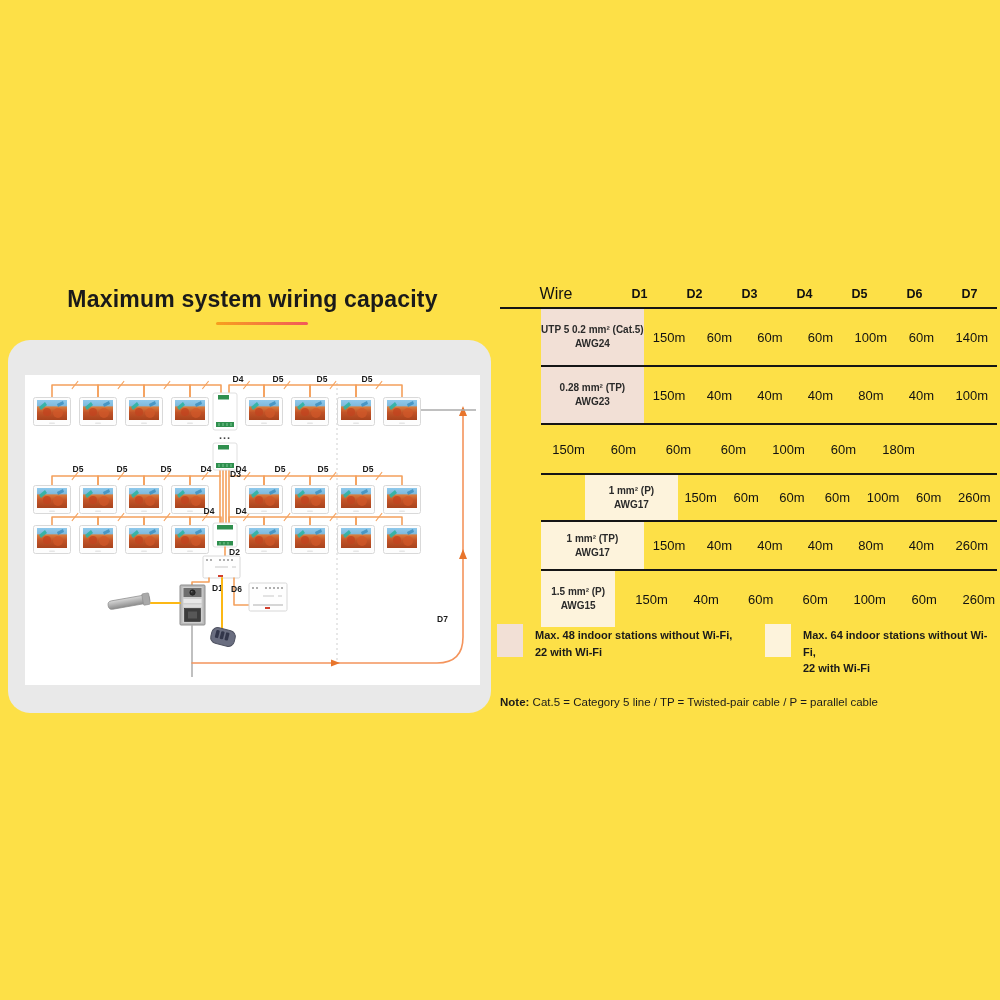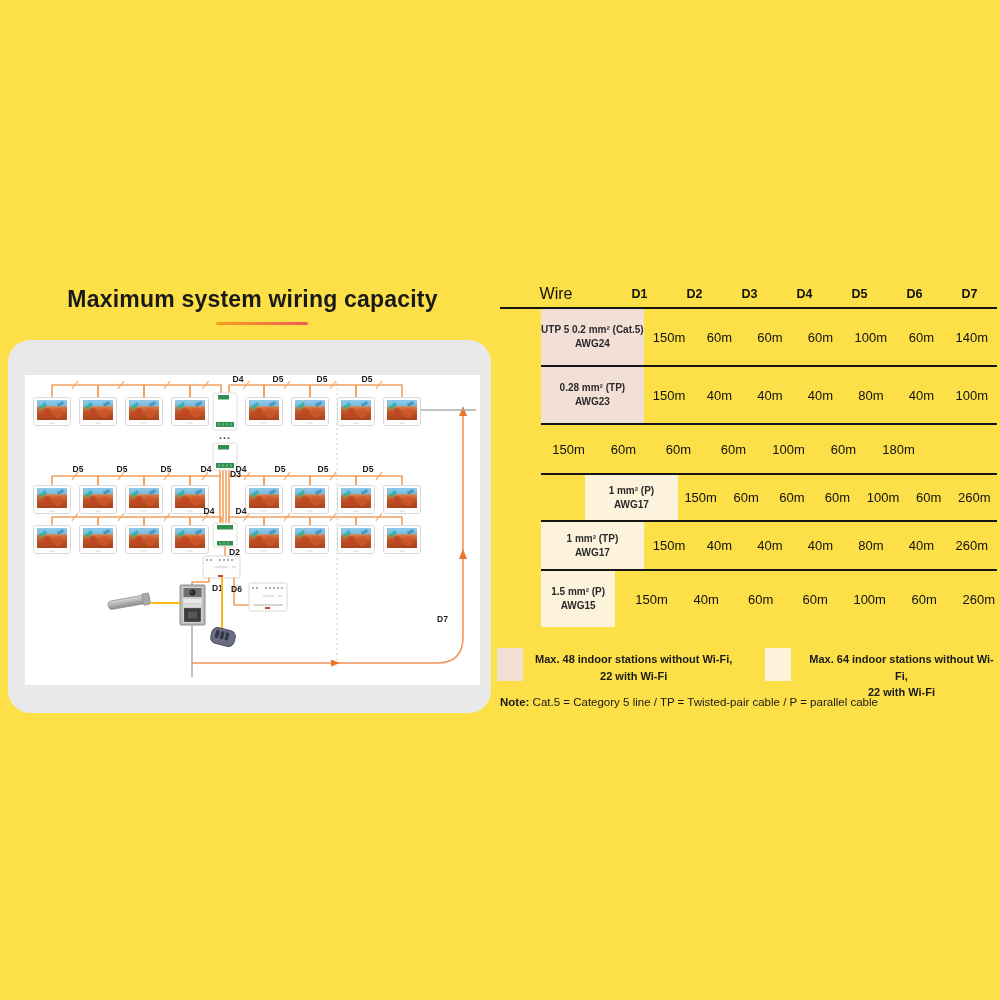--- a/index.html
+++ b/index.html
@@ -35,21 +35,21 @@
   .t-head .cv{width:55px;text-align:center;font-weight:700;font-size:12.5px;}
   .t-row{display:flex;align-items:stretch;border-bottom:2px solid #151515;margin-left:41px;}
   .t-row:last-child{border-bottom:none;}
   .wire-cell{width:112px;display:flex;flex-direction:column;justify-content:center;
              text-align:center;font-size:10px;font-weight:700;line-height:1.4;color:#2a2a2a;}
   .val-cell{width:55px;display:flex;align-items:center;justify-content:center;font-size:13px;color:#111;}
   .g-pink{background:#F2E0D6;}
   .g-yellow{background:#FDF3DC;}
 
   
-  .legend-item{position:absolute;top:648px;display:flex;text-align:center;}
+  .legend-item{position:absolute;top:624px;display:flex;}
   .legend-item.first{left:497px;}
   .legend-item.second{left:765px;}
   .swatch{width:26px;height:33px;flex:0 0 26px;}
   .swatch-pink{background:#F2E0D6;}
   .swatch-yellow{background:#FDF3DC;}
   .legend-text{margin-left:12px;font-size:11px;font-weight:700;line-height:1.5;padding-top:3px;color:#1a1a1a;}
   .note{position:absolute;left:500px;top:696px;font-size:11.5px;color:#1a1a1a;}
   .note b{font-weight:700;}
 </style>
 </head>

